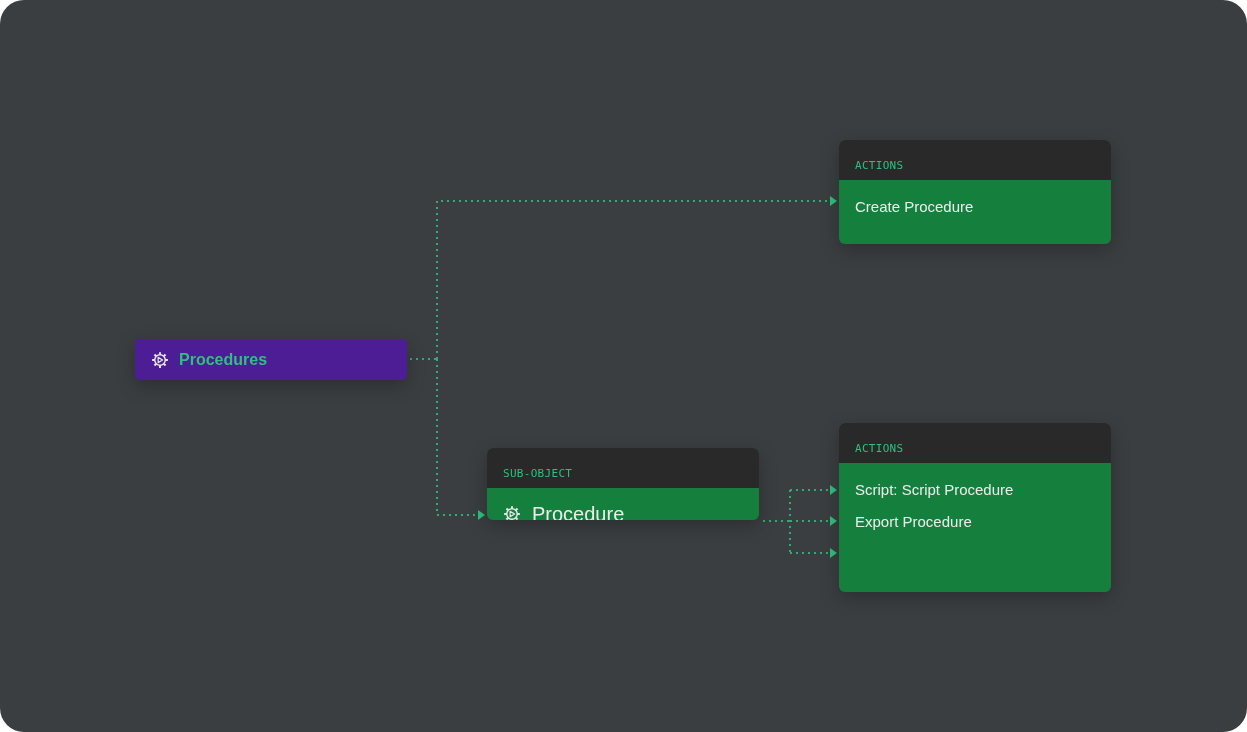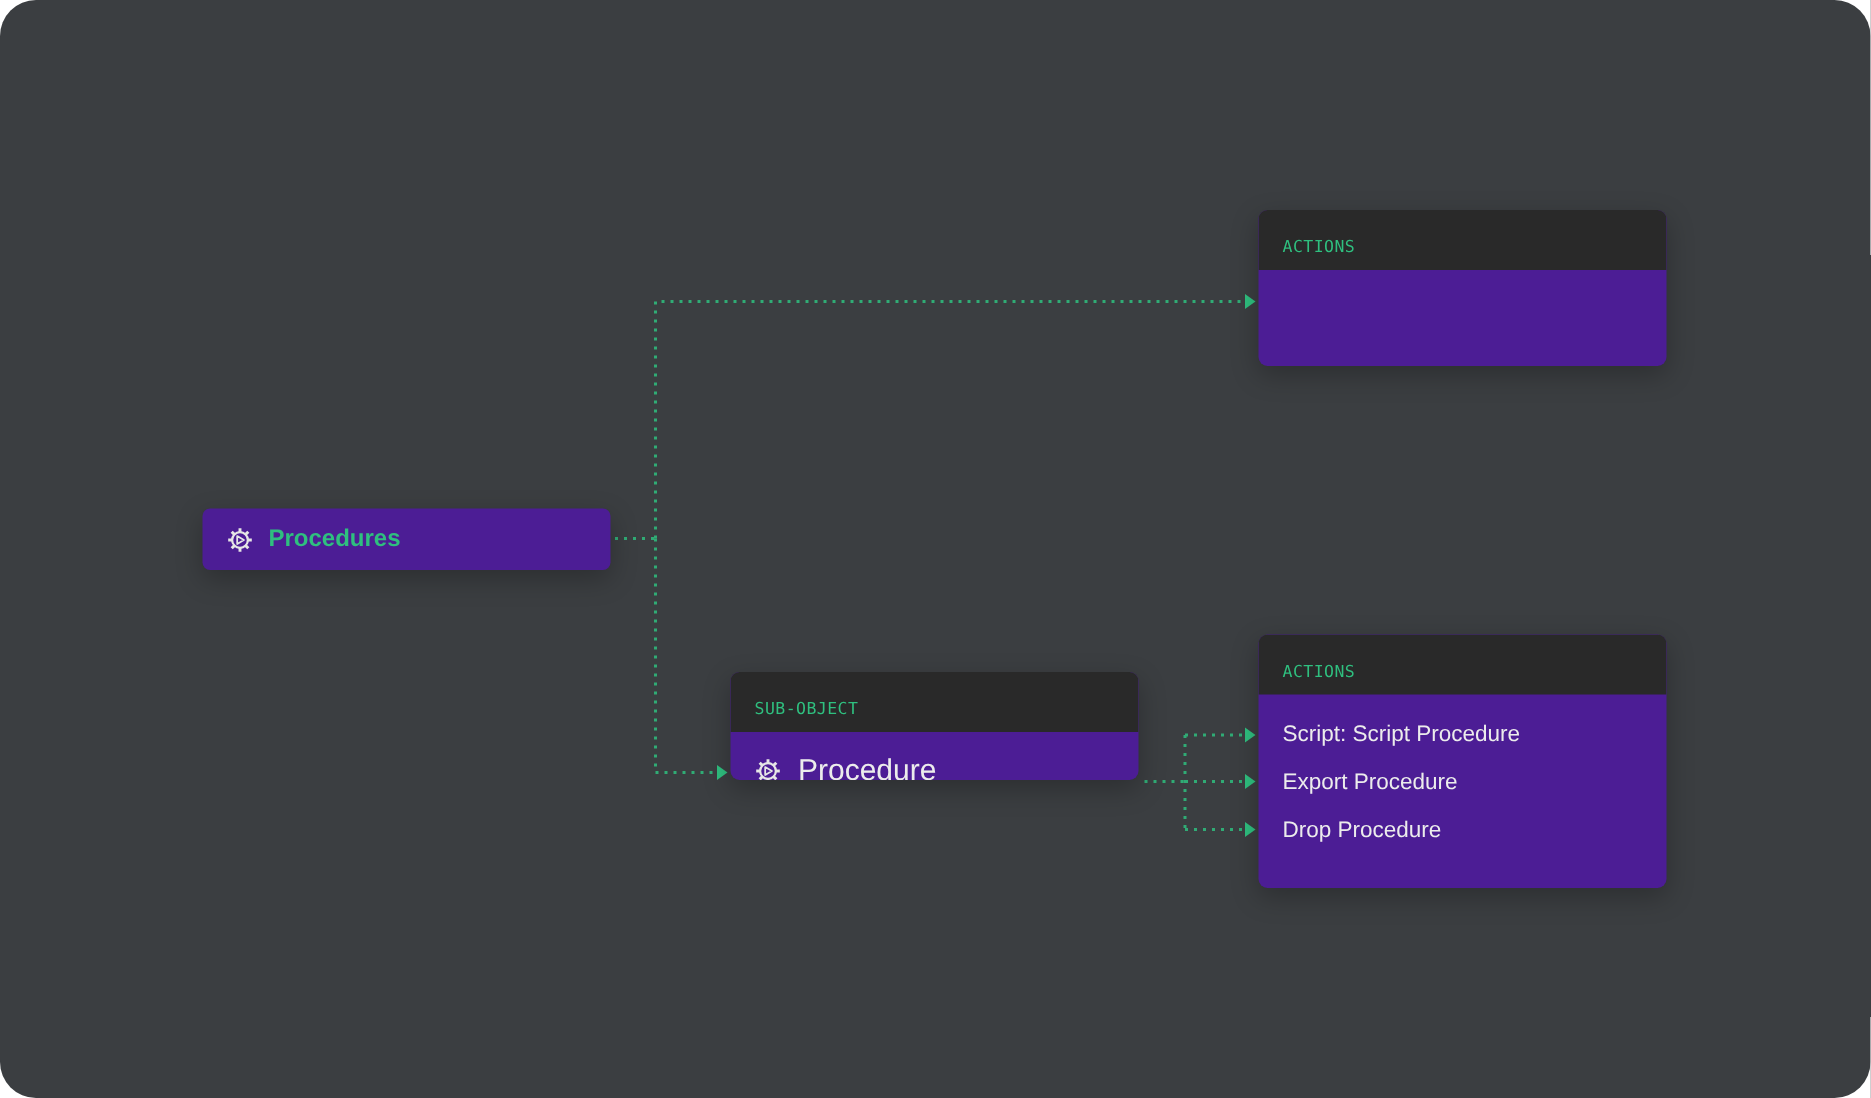--- a/index.html
+++ b/index.html
@@ -2,21 +2,21 @@
 <html><head>
   <meta charset="utf-8">
   <style>
     html, body { margin: 0; padding: 0; background: #ffffff; }
     body { width: 1247px; height: 732px; position: relative; overflow: hidden; }
     .canvas {
       position: absolute; left: 0; top: 0; width: 1247px; height: 732px;
       background: #3b3e41; border-radius: 24px; overflow: hidden;
     }
     .card {
-      position: absolute; background: #4c1d95; border-radius: 6px;
+      position: absolute; background: #15803d; border-radius: 6px;
       box-shadow: 0 6px 18px rgba(0,0,0,0.25);
       font-family: "Liberation Sans", sans-serif;
       overflow: hidden;
     }
     .card-header {
       height: 40px; background: #292929; box-sizing: border-box;
       padding: 15px 16px 0 16px;
     }
     .card-label {
       font-family: "DejaVu Sans Mono", monospace; font-size: 11px;
@@ -88,20 +88,23 @@
       </g>
       <path d="M9.5 8.5 L15.5 12 L9.5 15.5 Z" fill="none" stroke="#e6e6e6" stroke-width="1.6" stroke-linejoin="round"></path>
     </svg>
     <span class="root-label">Procedures</span>
   </div>
 
   <div class="card" style="left:839px; top:140px; width:272px; height:104px;">
     <div class="card-header">
       <span class="card-label">ACTIONS</span>
     </div>
+    <div class="card-body" style="padding-top:11px;">
+      <div class="action-item">Create Procedure</div>
+    </div>
   </div>
 
   <div class="card" style="left:487px; top:448px; width:272px; height:72px;">
     <div class="card-header">
       <span class="card-label">SUB-OBJECT</span>
     </div>
     <div class="card-body">
       <div class="sub-row">
         <svg class="gear" viewBox="0 0 24 24">
           <g fill="none" stroke="#e6e6e6" stroke-width="2">
@@ -124,17 +127,16 @@
     </div>
   </div>
 
   <div class="card" style="left:839px; top:423px; width:272px; height:169px;">
     <div class="card-header">
       <span class="card-label">ACTIONS</span>
     </div>
     <div class="card-body" style="padding-top:11px;">
       <div class="action-item">Script: Script Procedure</div>
       <div class="action-item">Export Procedure</div>
-      <div class="action-item">Drop Procedure</div>
     </div>
   </div>
 
 </div>
 
 </body></html>

